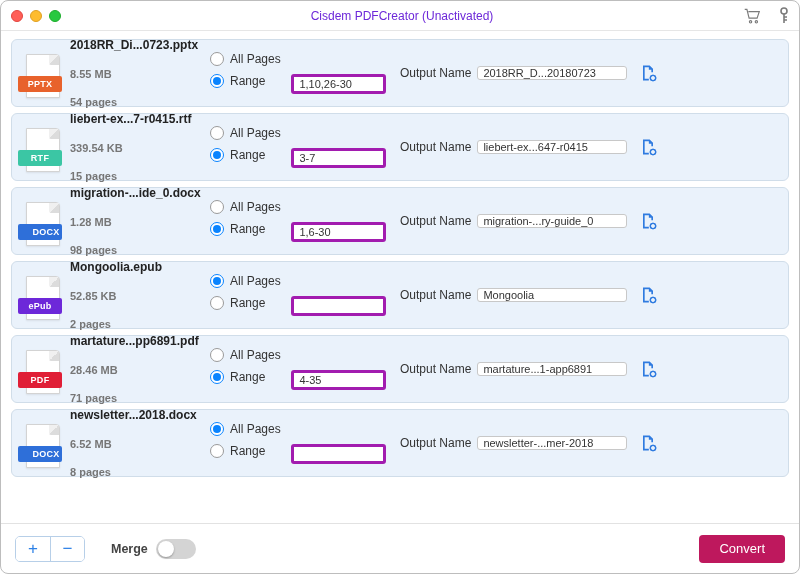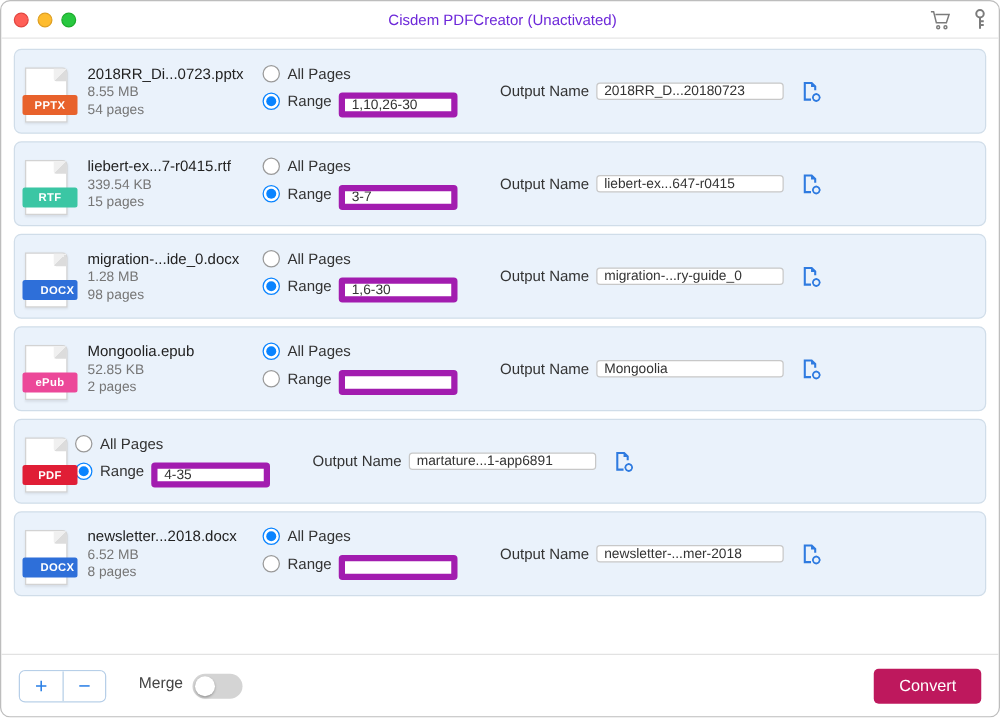--- a/index.html
+++ b/index.html
@@ -20,68 +20,68 @@
   .titlebar-right svg { display:block; }
 
   
   .list { flex: 1; padding: 8px 10px 2px 10px; overflow-y: auto; display: flex; flex-direction: column; gap: 6px; }
   .row {
     background: #eaf2fb; border: 1px solid #d0dde9; border-radius: 6px;
     height: 68px; display: flex; align-items: center; padding: 0 8px;
   }
   
   .ficon { width: 40px; height: 50px; position: relative; flex-shrink: 0;
-           display:flex; flex-direction:column; align-items:flex-start; justify-content:flex-end;}
+           display:flex; flex-direction:column; align-items:flex-end; justify-content:flex-end;}
   .page { width: 34px; height: 44px; background: #fff; border: 1px solid #d3d3d3;
           border-top-right-radius: 4px; position: relative;
           box-shadow: 0 1px 2px rgba(0,0,0,0.08);}
   .page::before { content:""; position:absolute; top:0; right:0; width:10px; height:10px;
           background: linear-gradient(135deg, #f0f0f0 50%, #dcdcdc 50%);
           border-bottom-left-radius:2px;}
   .badge { position:absolute; bottom:6px; left:-2px; right:-2px; height:16px;
            color:#fff; font-size:9px; font-weight:700; display:flex; align-items:center;
            justify-content:center; border-radius:2px; letter-spacing:0.3px;}
   .pptx .badge{ background:#E8622C; } 
   .rtf  .badge{ background:#3BC6A4; } 
   .docx .badge{ background:#2E6FD9;padding-left:12px; } 
-  .epub .badge{ background:#ec4899; } 
+  .epub .badge{ background:#6d28d9; } 
   .pdf  .badge{ background:#E01E36; } 
 
   
-  .finfo { width: 150px; padding-left: 10px; display:flex; flex-direction:column; gap:2px; }
+  .finfo { width: 150px; padding-left: 10px; display:flex; flex-direction:column; gap:16px;font-weight:bold; }
   .fname { font-size: 12px; color:#222; white-space:nowrap; overflow:hidden; text-overflow:ellipsis;}
   .fmeta { font-size: 11px; color:#767676; }
 
   
   .radios { width: 190px; display:flex; flex-direction:column; gap:8px; font-size:12px; color:#333;}
   .rline { display:flex; align-items:flex-start; gap:6px; }
   .radio { width:14px; height:14px; border-radius:50%; border:1px solid #9a9a9a; background:#fff;
            display:inline-flex; align-items:center; justify-content:center;}
   .radio.sel { border-color:#0a84ff;}
   .radio.sel::after { content:""; width:8px; height:8px; border-radius:50%; background:#0a84ff;}
-  .range-input { width:95px; height:20px; border:5px solid #a21caf; border-radius:3px;
-                 font-size:11px; padding:2px 5px; background:#fff; color:#333;}
+  .range-input { width:95px; height:20px; border:3px solid #a21caf; border-radius:3px;
+                 font-size:11px; padding:2px 5px; background:#fff; color:#333;margin-left:20px;}
   .range-input:disabled { background:#fff; color:#333; }
 
   
   .output { flex:1; display:flex; align-items:center; gap:6px; font-size:12px; color:#333; }
   .out-input { width:150px; height:14px; border:1px solid #c8c8c8; border-radius:3px;
                font-size:11px; padding:0 5px; background:#fff; color:#333;}
   .settings-ico { width:22px; height:22px; display:flex; align-items:center; justify-content:center;
                   margin-left:4px;}
   .settings-ico svg { display:block; }
 
   
   .footer { height: 50px; border-top: 1px solid #e2e2e2; display:flex; align-items:center;
             padding: 0 14px;}
   .seg { display:flex; border:1px solid #b7cfe8; border-radius:5px; overflow:hidden; height:26px;}
   .seg button { width:34px; border:none; background:#fff; color:#2c80e6; font-size:17px;
                 display:flex; align-items:center; justify-content:center; cursor:pointer;}
   .seg button + button { border-left:1px solid #b7cfe8;}
-  .merge { display:flex; align-items:flex-start; gap:8px; margin-left:26px; font-size:12.5px; color:#444;}
+  .merge { display:flex; align-items:center; gap:8px; margin-left:26px; font-size:12.5px; color:#444;font-weight:bold;}
   .toggle { width:40px; height:20px; background:#d4d4d4; border-radius:10px; position:relative;}
   .toggle::after{ content:""; position:absolute; left:2px; top:2px; width:16px; height:16px;
                   background:#fff; border-radius:50%; box-shadow:0 1px 2px rgba(0,0,0,0.3);}
   .spacer { flex:1; }
   .convert { height:28px; padding:0 20px; background:#be185d; color:#fff; border:none;
              border-radius:4px; font-size:13px; cursor:pointer;margin-left:34px;}
 </style>
 </head>
 <body>
 
@@ -242,20 +242,25 @@
           <path d="M18 14v1.2M18 20.8V22M14 18h1.2M20.8 18H22M15.3 15.3l.9.9M19.8 19.8l.9.9M15.3 20.7l.9-.9M19.8 16.2l.9-.9" stroke="#2F7BE0" stroke-width="1.4"></path>
         </svg>
       </span>
     </div>
       </div>
       <div class="row">
     <div class="ficon pdf">
       <div class="page"></div>
       <div class="badge">PDF</div>
     </div>
+    <div class="finfo">
+      <div class="fname">martature...pp6891.pdf</div>
+      <div class="fmeta">28.46 MB</div>
+      <div class="fmeta">71 pages</div>
+    </div>
     <div class="radios">
       <div class="rline">
         <span class="radio "></span>
         <span>All Pages</span>
       </div>
       <div class="rline">
         <span class="radio sel"></span>
         <span>Range</span>
         <input class="range-input" value="4-35" style="">
       </div>

